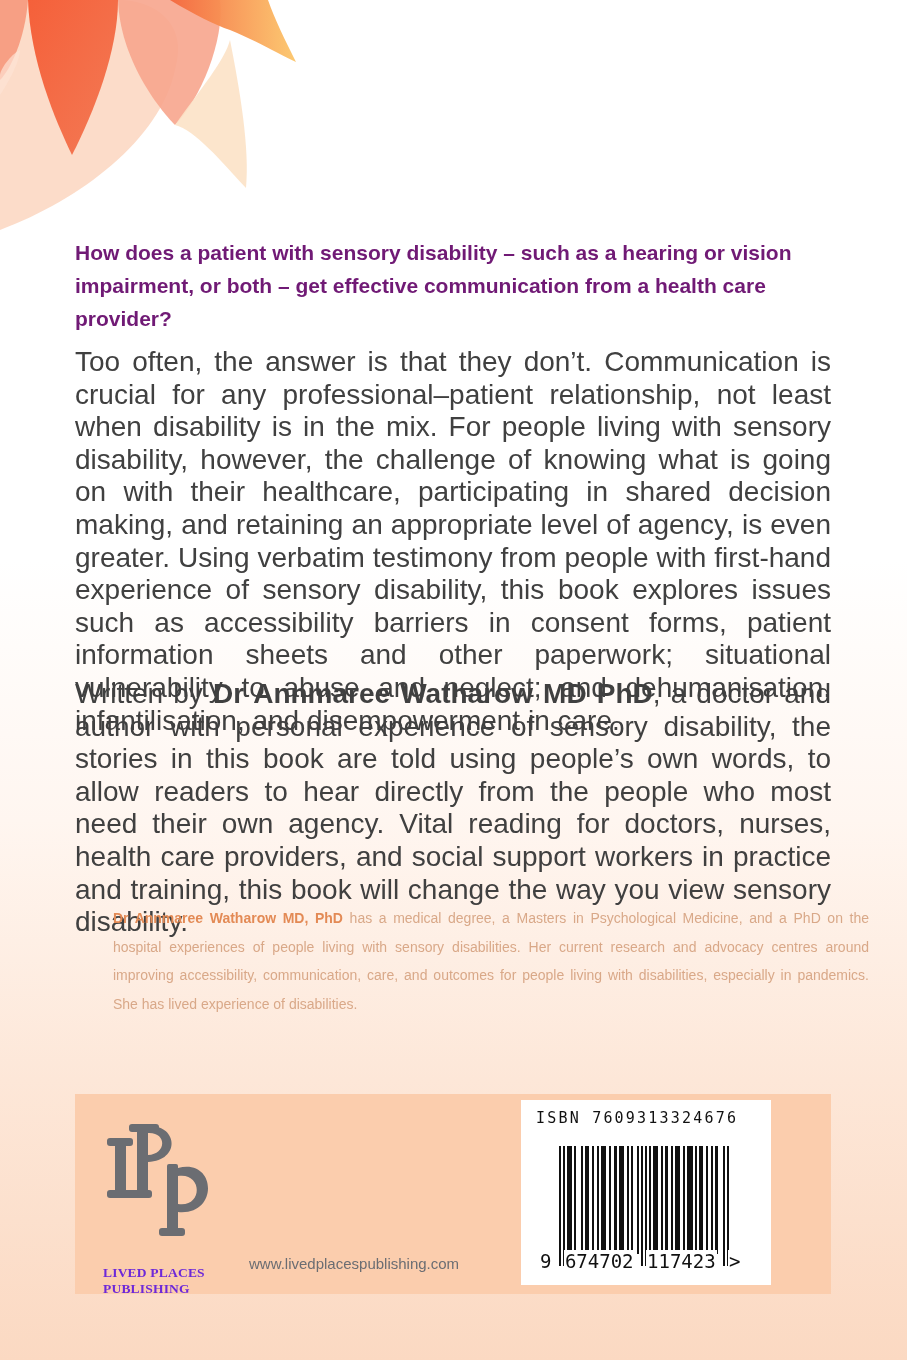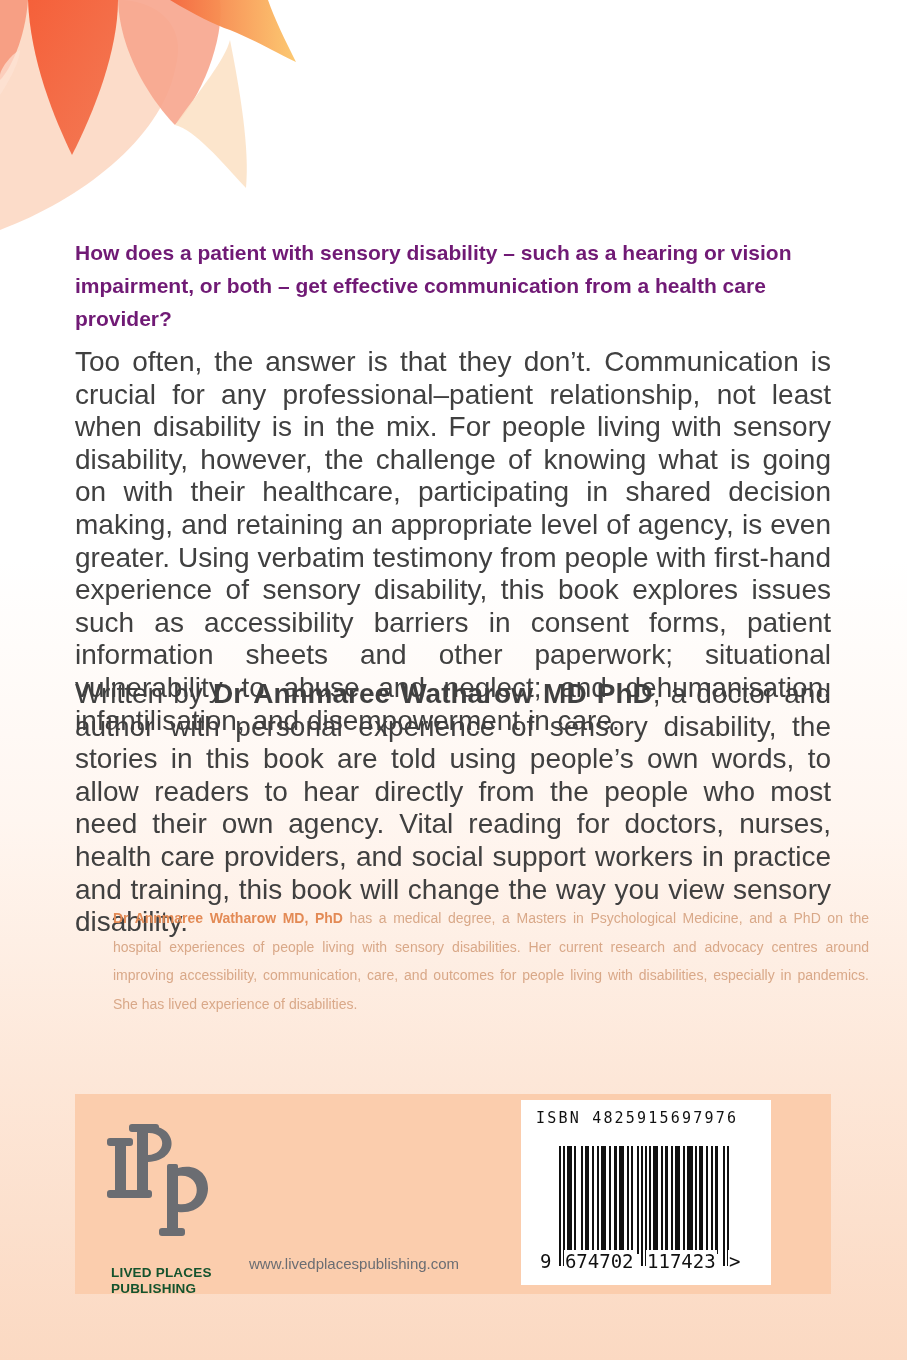--- a/index.html
+++ b/index.html
@@ -22,22 +22,22 @@
   .bio {
     top:904px; font-size:14px; line-height:28.5px; color:#d9a888; text-align:justify;margin-left:38px;
   }
   .bio b { color:#e38a55; font-weight:bold; }
   .footer-box {
     position:absolute; left:75px; top:1094px; width:756px; height:200px;
     background:#fbcdad;
   }
   .logo { position:absolute; left:32px; top:30px; width:110px; height:115px; }
   .logo-text {
-    position:absolute; left:36px; top:171px; font-family:Liberation Sans, sans-serif;
-    font-weight:bold; font-size:13.5px; line-height:16px; color:#14532d; letter-spacing:0.2px;
+    position:absolute; left:28px; top:171px; font-family:Liberation Serif, serif;
+    font-weight:bold; font-size:13.5px; line-height:16px; color:#6d28d9; letter-spacing:0.2px;
   }
   .url {
     position:absolute; left:174px; top:161px; font-size:15px; color:#6b6d72;text-align:right;
   }
   .barcode-box {
     position:absolute; left:446px; top:6px; width:250px; height:185px; background:#ffffff;
   }
   .isbn-top {
     position:absolute; left:15px; top:9px; font-family:"DejaVu Sans Mono", monospace;
     font-size:15px; letter-spacing:2.2px; color:#111;
@@ -97,21 +97,21 @@
       <path d="M71,44 C110,34 112,92 71,88 L71,80 C96,84 96,48 71,52 Z"></path>
     </g>
   </svg>
   <div class="logo-text">
     <div>LIVED PLACES</div>
     <div>PUBLISHING</div>
   </div>
   <div class="url">www.livedplacespublishing.com</div>
 
   <div class="barcode-box">
-    <div class="isbn-top">ISBN 4825915697976</div>
+    <div class="isbn-top">ISBN 7609313324676</div>
     <svg class="bars" viewBox="0 0 175 120" preserveAspectRatio="none">
       <g fill="#111">
         <rect x="0" y="0" width="2" height="120"></rect>
           <rect x="4" y="0" width="2" height="120"></rect>
         <rect x="8" y="0" width="5" height="108"></rect>
           <rect x="15" y="0" width="2" height="108"></rect>
         <rect x="22" y="0" width="2" height="108"></rect>
           <rect x="26" y="0" width="4" height="108"></rect>
         <rect x="33" y="0" width="2" height="108"></rect>
           <rect x="38" y="0" width="2" height="108"></rect>

